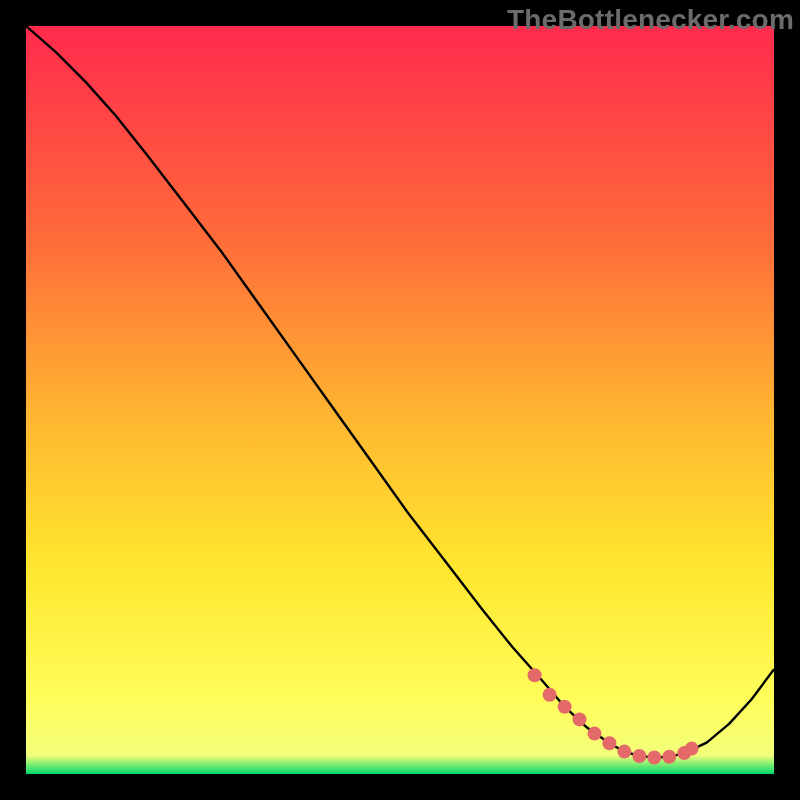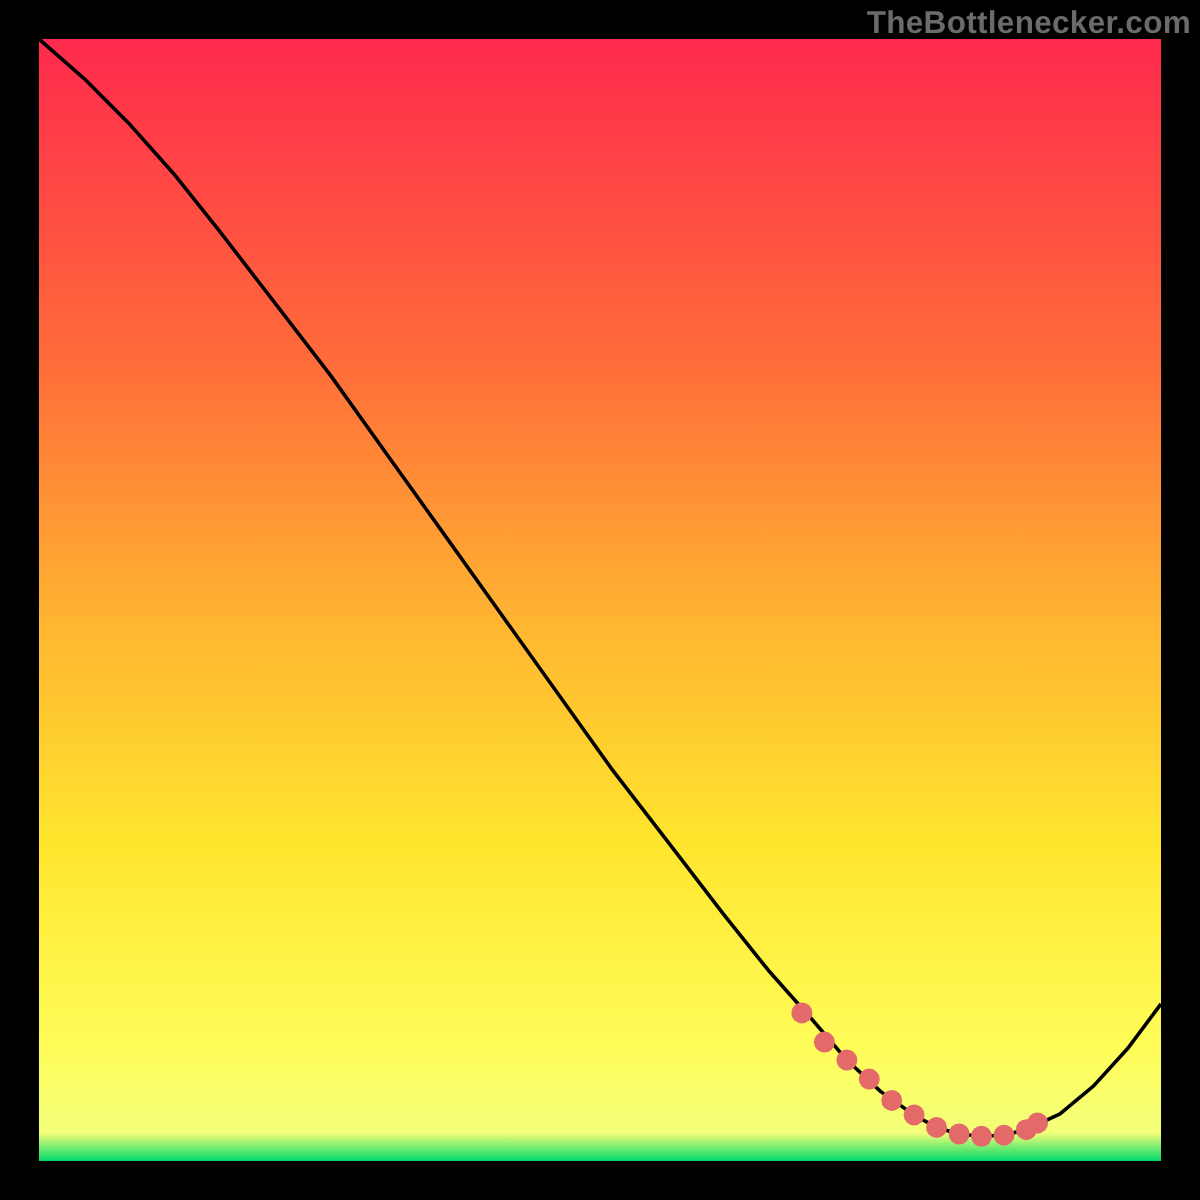--- a/index.html
+++ b/index.html
@@ -24,21 +24,21 @@
     top: 0;
     width: 748px;
     height: 748px;
     display: block;
   }
   .watermark {
     position: absolute;
     right: 6px;
     top: 4px;
     font-family: Arial, Helvetica, sans-serif;
-    font-size: 21px;
+    font-size: 28px;
     font-weight: 600;
     color: #6b6b6b;
     letter-spacing: 0.2px;
   }
 </style>
 </head>
 <body>
 
 <div class="frame">
   <svg class="plot" viewBox="0 0 748 748" preserveAspectRatio="none">

